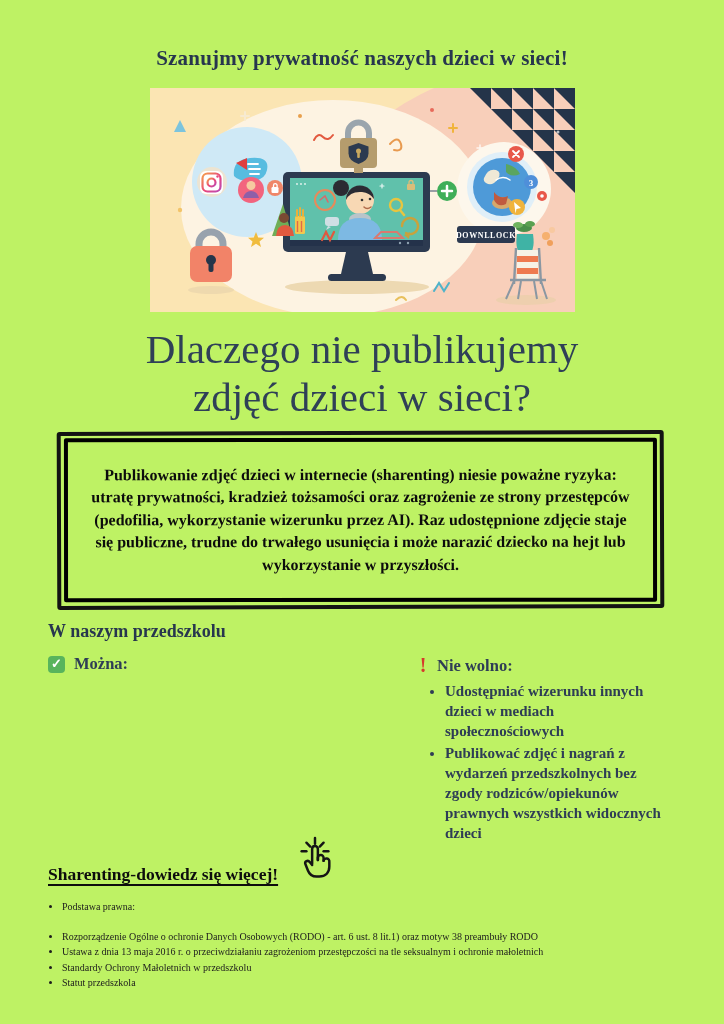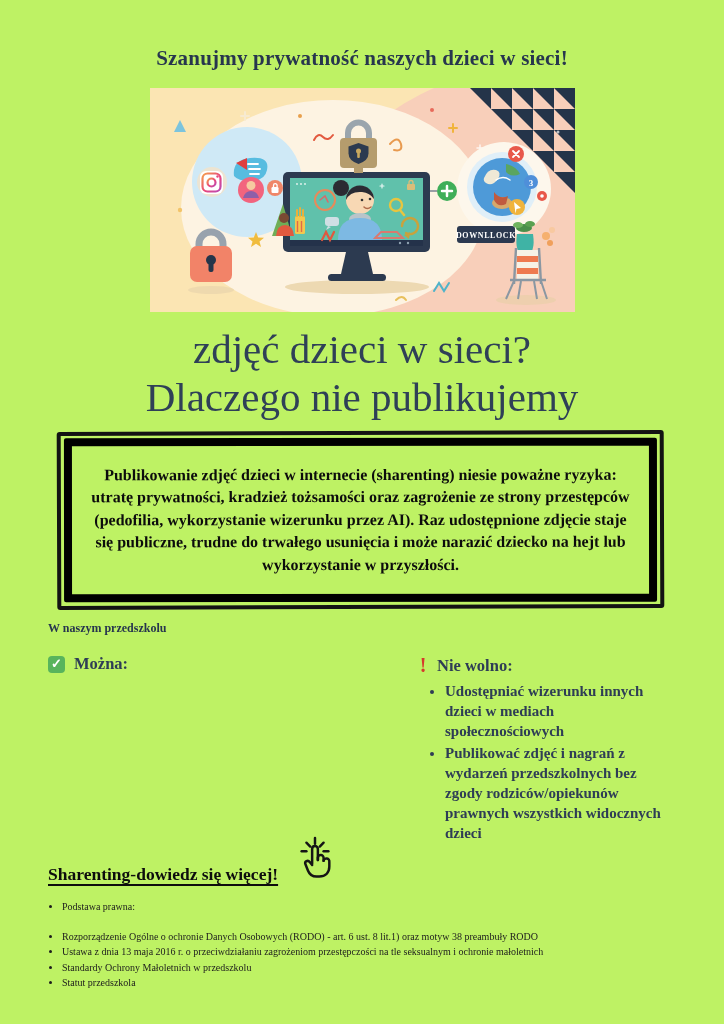--- a/index.html
+++ b/index.html
@@ -19,31 +19,31 @@
     position:absolute; top:326px; left:0; width:100%;
     text-align:center; font-size:41px; font-weight:400;
     color:#2f4057; line-height:1.17;
   }
   .warning-box {
     position:absolute; left:57px; top:431px; width:599px; height:170px;
     border:4px solid #131313; border-radius:3px;
     transform:rotate(-.2deg);
   }
   .warning-box-inner {
-    position:absolute; inset:3px; border:8px solid #000000; border-radius:2px;
+    position:absolute; inset:3px; border:4px solid #000000; border-radius:2px;
     display:flex; align-items:center; justify-content:flex-end;
     padding:8px 16px; transform:rotate(.15deg);
   }
   .warning-text {
     font-size:16px; font-weight:700; color:#0c0c0c;
     text-align:center; line-height:1.4;
   }
   .section-title {
     position:absolute; left:48px; top:621px;
-    font-size:12px; font-weight:700; color:#27364e;
+    font-size:18px; font-weight:700; color:#27364e;
   }
   .rule-col { position:absolute; top:654px; color:#2e3d55; }
   .col-allowed { left:48px; width:318px; }
   .col-forbidden { left:418px; width:252px; }
   .rule-header { display:flex; align-items:center; gap:9px; font-size:16.5px; font-weight:700; }
   .check-icon {
     width:17px; height:17px; border-radius:4px; background:#58b45c;
     color:#fff; display:inline-flex; align-items:center; justify-content:center;
     font-size:13px; font-weight:700; flex:0 0 auto;
   }
@@ -264,22 +264,22 @@
       <rect x="367" y="186" width="21" height="5" fill="#f6f2e6"></rect>
       <path d="M366 160 l-2 36 M389 160 l2 36 M360 192 h36" stroke="#8a97a2" stroke-width="2.4" fill="none"></path>
       <path d="M364 193 l-8 18 M391 193 l6 18 M371 193 l-3 18 M384 193 l3 18" stroke="#8a97a2" stroke-width="2" fill="none"></path>
       <circle cx="396" cy="148" r="4" fill="#f5b06e"></circle>
         <circle cx="402" cy="142" r="3" fill="#f8c9a0"></circle>
         <circle cx="400" cy="155" r="3" fill="#f0a05c"></circle>
     </g>
   </svg>
 
   <div class="main-heading">
+    <div>Dlaczego nie publikujemy</div>
     <div>zdjęć dzieci w sieci?</div>
-    <div>Dlaczego nie publikujemy</div>
   </div>
 
   <div class="warning-box">
     <div class="warning-box-inner">
       <div class="warning-text">Publikowanie zdjęć dzieci w internecie (sharenting) niesie poważne ryzyka: utratę prywatności, kradzież tożsamości oraz zagrożenie ze strony przestępców (pedofilia, wykorzystanie wizerunku przez AI). Raz udostępnione zdjęcie staje się publiczne, trudne do trwałego usunięcia i może narazić dziecko na hejt lub wykorzystanie w przyszłości.</div>
     </div>
   </div>
 
   <div class="section-title">W naszym przedszkolu</div>
 

